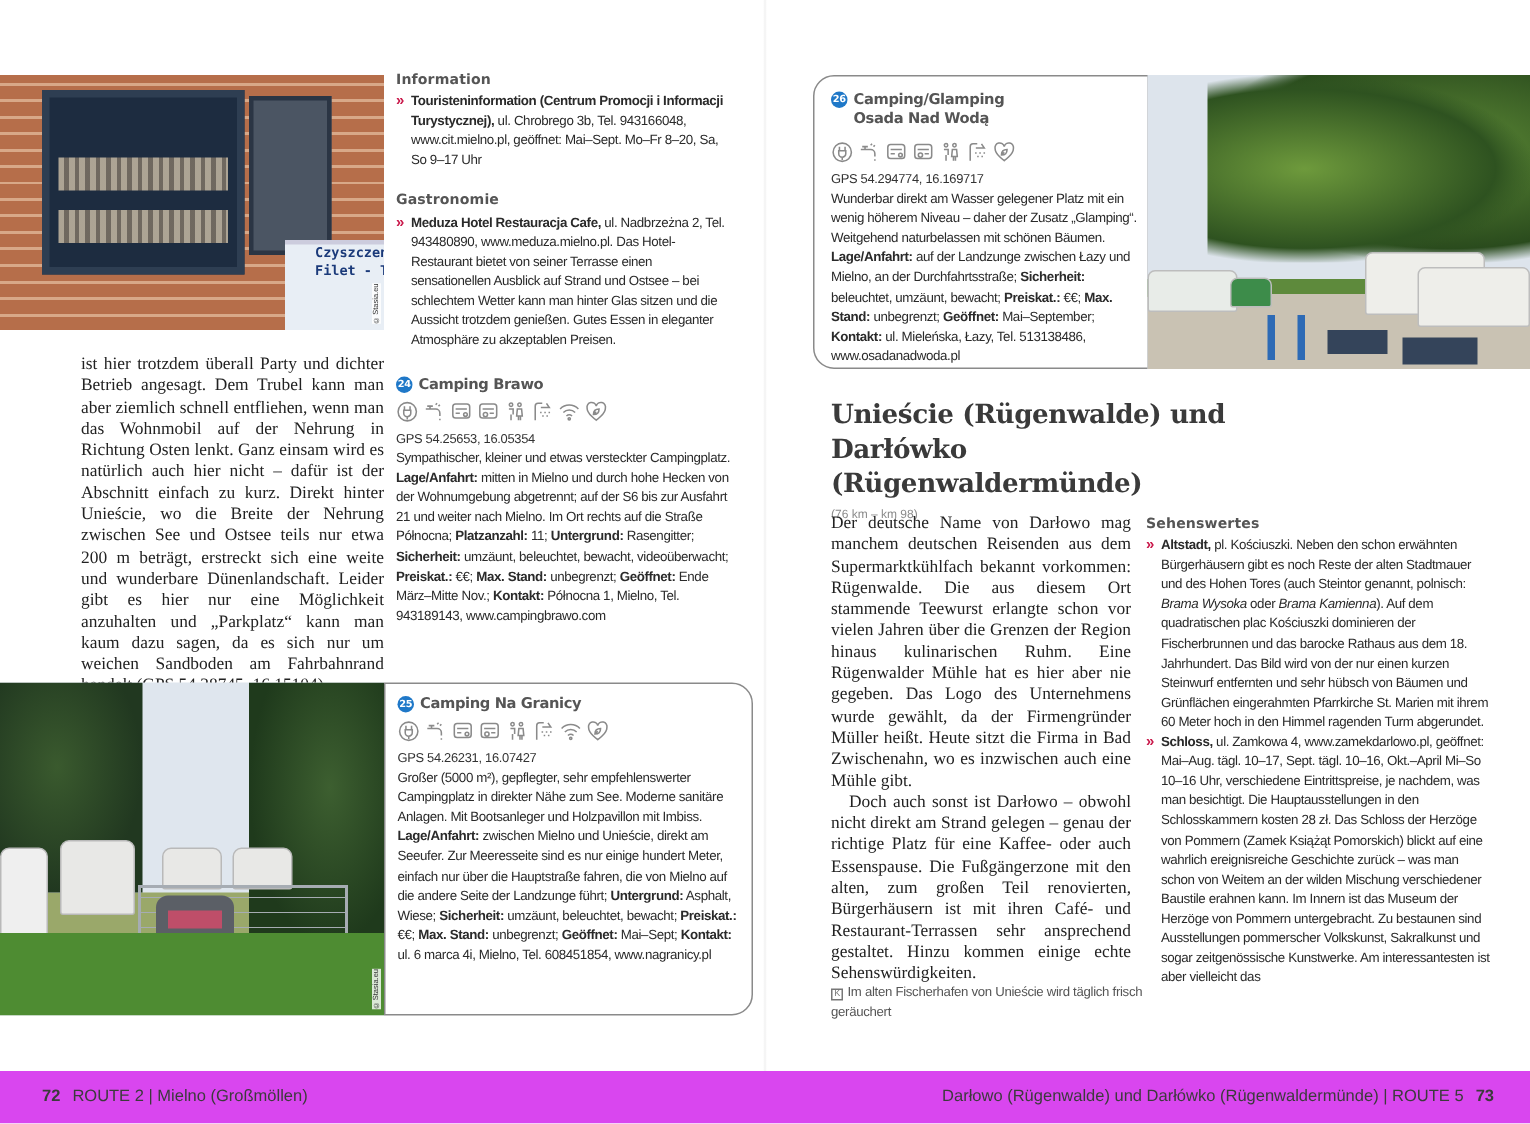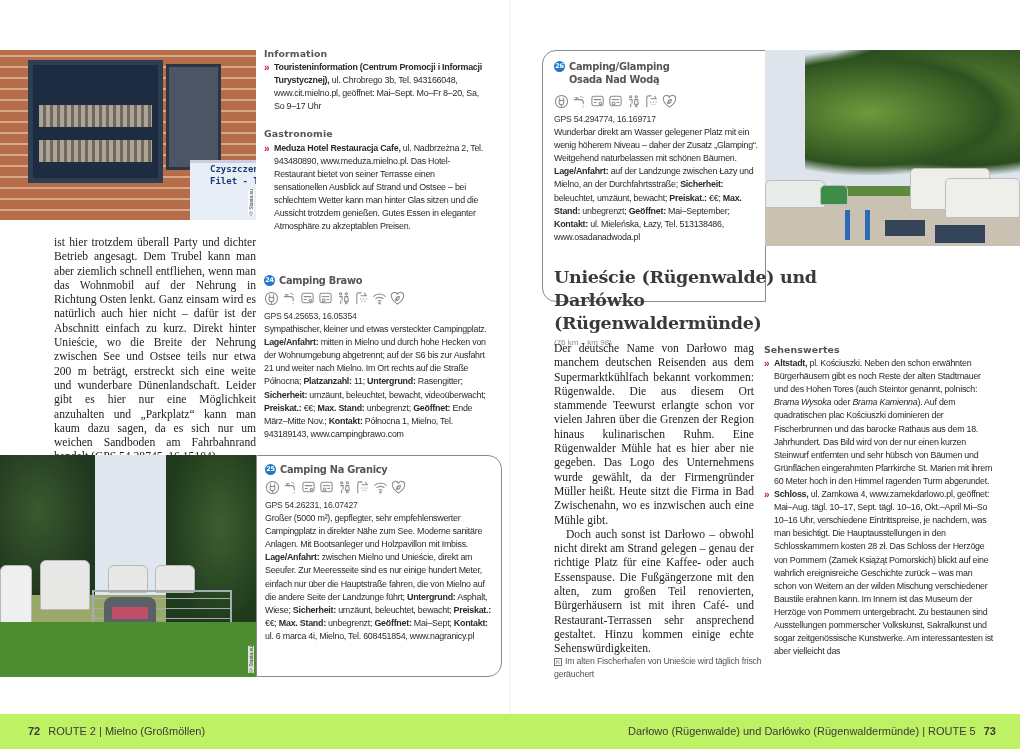--- a/index.html
+++ b/index.html
@@ -63,21 +63,21 @@
   .gps { font-size: 8.6px; color: #333; letter-spacing: -0.2px; }
 
   
   .headline { font-family: "DejaVu Serif", "Liberation Serif", serif; font-weight: bold; font-size: 17.5px; line-height: 23px; color: #3a3a3a; letter-spacing: -0.3px; }
   .subline { font-size: 8px; color: #8a8a8a; margin-top: 3px; }
 
   .caption { font-size: 8.8px; color: #555; line-height: 12.5px; letter-spacing: -0.2px; }
   .caption .cap-icon { display: inline-block; width: 8px; height: 8px; border: 1px solid #777; font-size: 6px; line-height: 6px; text-align: center; vertical-align: 0; margin-right: 3px; color: #777; }
 
   
-  #footer { position: absolute; left: 0; top: 714px; width: 1020px; height: 35px; background: #bef264; font-family: "Liberation Sans", sans-serif; font-size: 11px; color: #3b3b3b; }
+  #footer { position: absolute; left: 0; top: 714px; width: 1020px; height: 35px; background: #d946ef; font-family: "Liberation Sans", sans-serif; font-size: 11px; color: #3b3b3b; }
   #footer .pn { font-weight: bold; margin: 0 8px; }
   #footer .left { position: absolute; left: 20px; top: 11px; }
   #footer .right { position: absolute; right: 16px; top: 11px; }
   #spine { position: absolute; left: 509px; top: 0; width: 2px; height: 714px; background: linear-gradient(90deg, rgba(0,0,0,0.02), rgba(0,0,0,0.05), rgba(0,0,0,0.02)); }
 </style>
 </head>
 <body>
 
 <svg width="0" height="0" style="position:absolute">
   <defs>
@@ -142,21 +142,21 @@
   </div>
   <div class="sec-h" style="margin-top:14px">Gastronomie</div>
   <div class="bullet">
     <span class="mark">»</span>
     <b>Meduza Hotel Restauracja Cafe,</b><span> ul. Nadbrzeżna 2, Tel. 943480890, www.meduza.mielno.pl. Das Hotel-Restaurant bietet von seiner Terrasse einen sensationellen Ausblick auf Strand und Ostsee – bei schlechtem Wetter kann man hinter Glas sitzen und die Aussicht trotzdem genießen. Gutes Essen in eleganter Atmosphäre zu akzeptablen Preisen.</span>
   </div>
 </div>
 
 <div class="abs serif" style="left:54px; top:236px; width:202px;">ist hier trotzdem überall Party und dichter Betrieb angesagt. Dem Trubel kann man aber ziemlich schnell entfliehen, wenn man das Wohnmobil auf der Nehrung in Richtung Osten lenkt. Ganz einsam wird es natürlich auch hier nicht – dafür ist der Abschnitt einfach zu kurz. Direkt hinter Unieście, wo die Breite der Nehrung zwischen See und Ostsee teils nur etwa 200 m beträgt, erstreckt sich eine weite und wunderbare Dünenlandschaft. Leider gibt es hier nur eine Möglichkeit anzuhalten und „Parkplatz“ kann man kaum dazu sagen, da es sich nur um weichen Sandboden am Fahrbahnrand handelt (GPS 54.28745, 16.15104).</div>
 
-<div class="cbox info" style="left:264px; top:250px; width:224px;margin-top:24px;">
+<div class="cbox info" style="left:264px; top:250px; width:224px;">
   <div class="c-title">
     <span class="c-num">24</span>
     <span>Camping Brawo</span>
   </div>
   <div class="icons">
     <span>
         <svg>
           <use href="#i-power"></use>
         </svg>
       </span>
@@ -264,21 +264,21 @@
         </svg>
       </span>
   </div>
   <div class="gps">GPS 54.26231, 16.07427</div>
   <div>
     <span>Großer (5000 m²), gepflegter, sehr empfehlenswerter Campingplatz in direkter Nähe zum See. Moderne sanitäre Anlagen. Mit Bootsanleger und Holzpavillon mit Imbiss. </span>
     <b>Lage/Anfahrt:</b><span> zwischen Mielno und Unieście, direkt am Seeufer. Zur Meeresseite sind es nur einige hundert Meter, einfach nur über die Hauptstraße fahren, die von Mielno auf die andere Seite der Landzunge führt; </span><b>Untergrund:</b><span> Asphalt, Wiese; </span><b>Sicherheit:</b><span> umzäunt, beleuchtet, bewacht; </span><b>Preiskat.:</b><span> €€; </span><b>Max. Stand:</b><span> unbegrenzt; </span><b>Geöffnet:</b><span> Mai–Sept; </span><b>Kontakt:</b><span> ul. 6 marca 4i, Mielno, Tel. 608451854, www.nagranicy.pl</span>
   </div>
 </div>
 
-<div class="cbox bordered-left info" style="left:542px; top:50px; width:224px; height:252px; padding:9px 6px 0 11px;">
+<div class="cbox bordered-left info" style="left:542px; top:50px; width:224px; height:196px; padding:9px 6px 0 11px;">
   <div class="c-title">
     <span class="c-num">26</span>
     <span><span>Camping/Glamping</span><br><span>Osada Nad Wodą</span></span>
   </div>
   <div class="icons" style="margin-top:8px">
     <span>
         <svg>
           <use href="#i-power"></use>
         </svg>
       </span>

